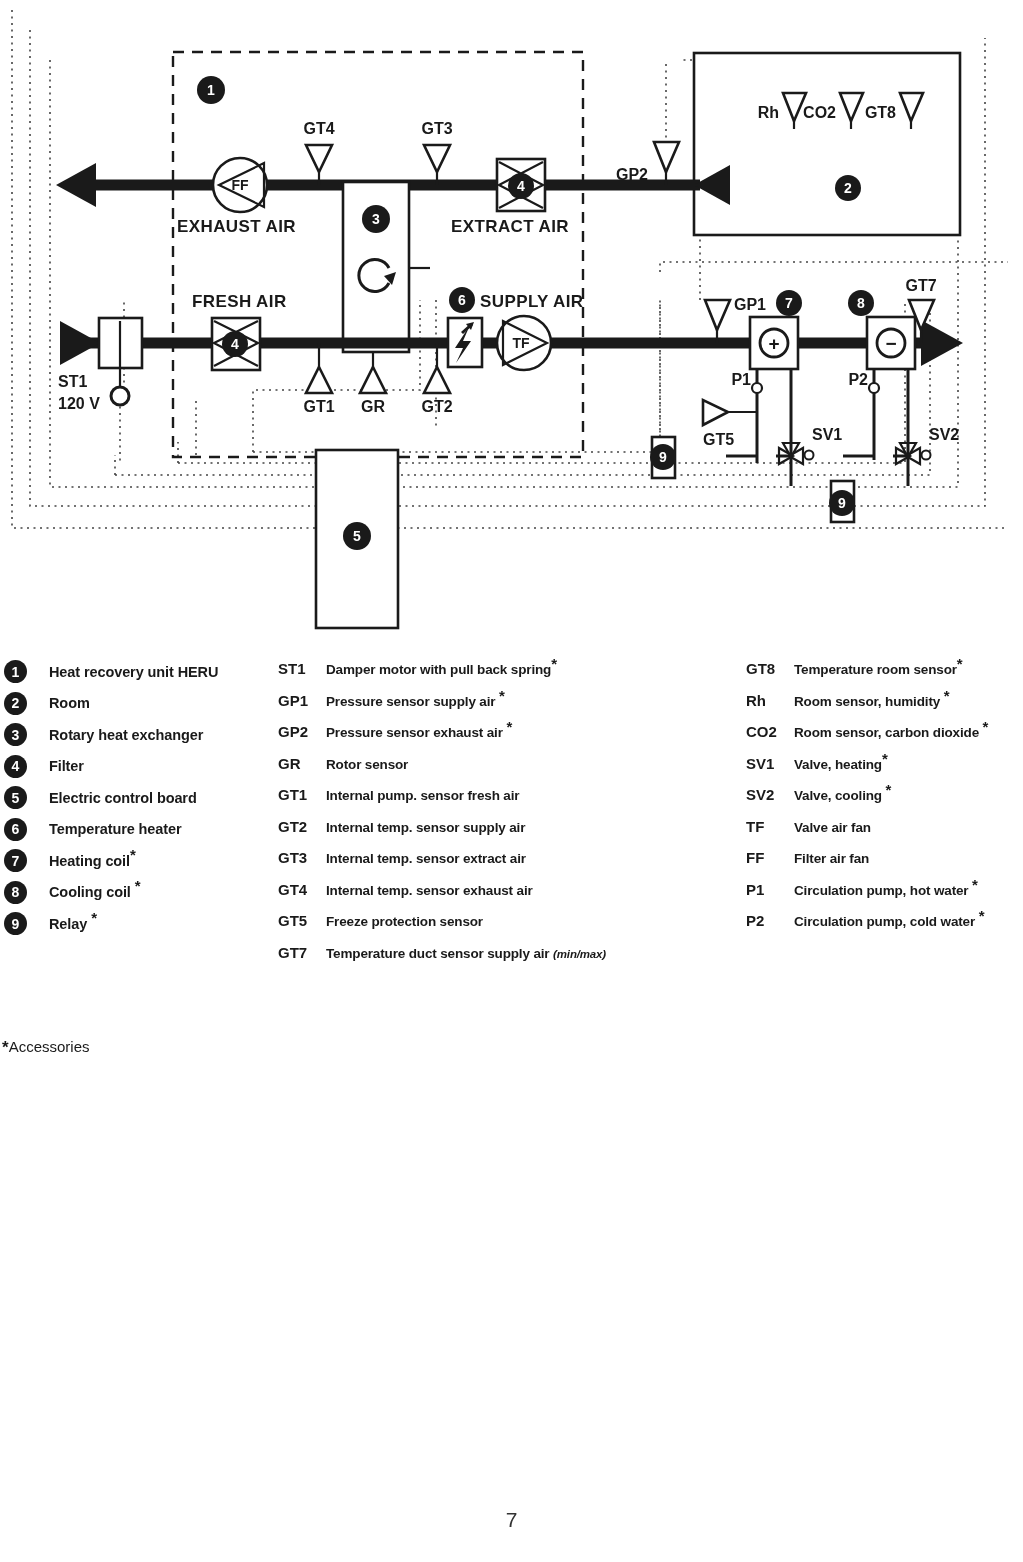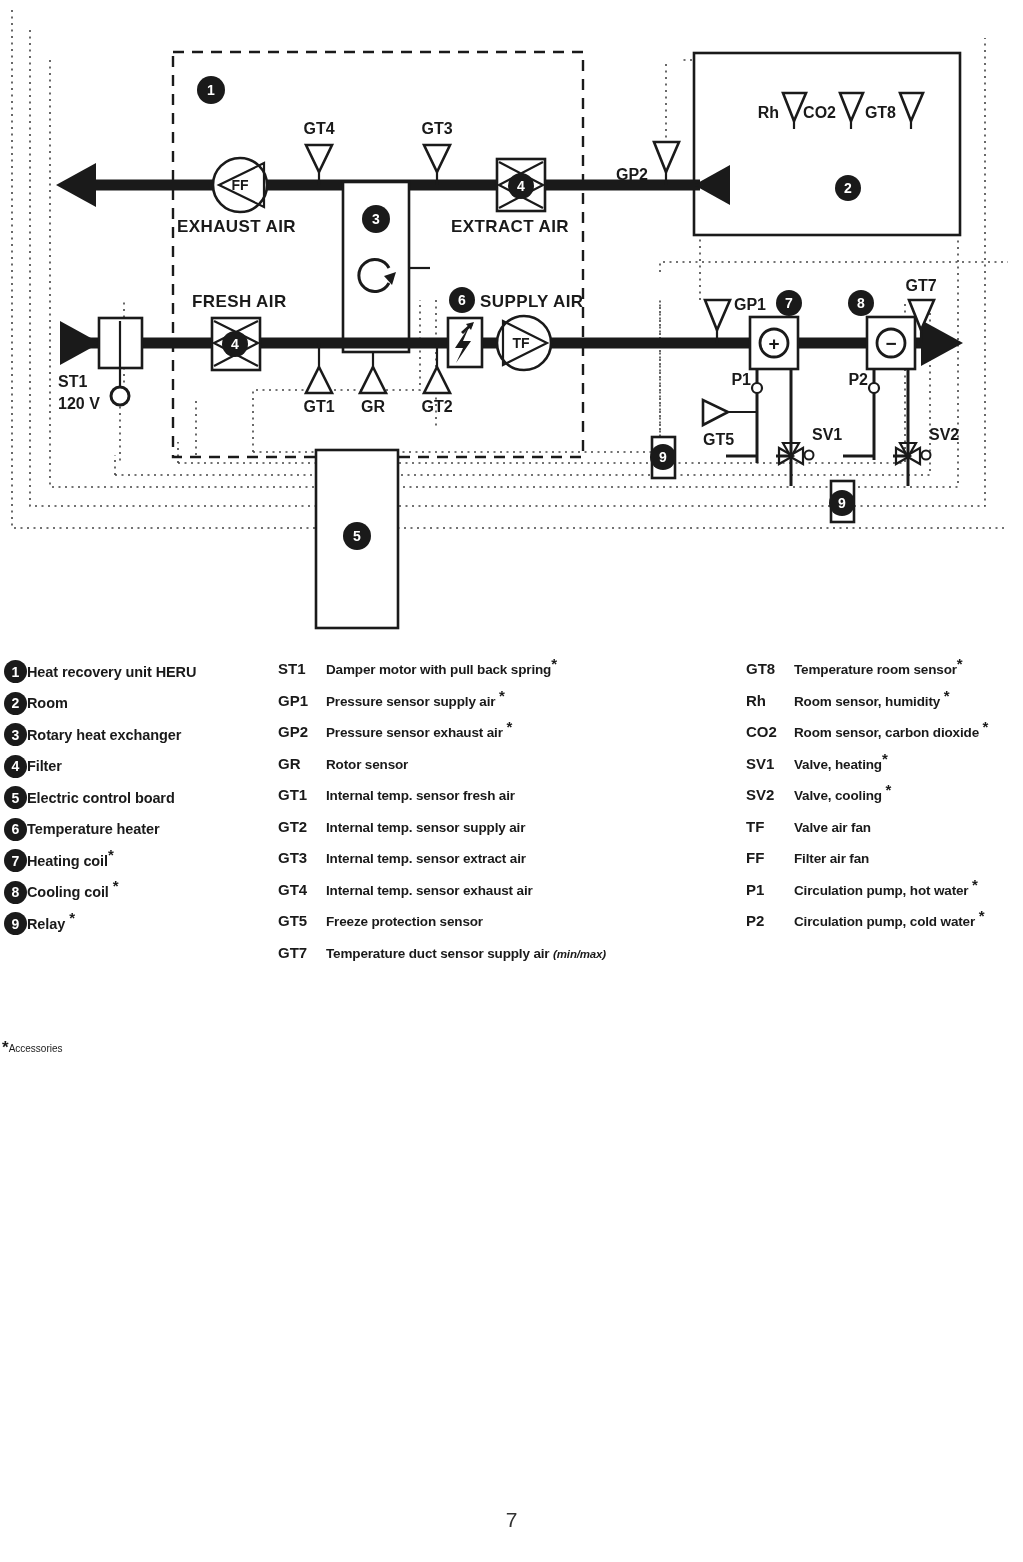--- a/index.html
+++ b/index.html
@@ -10,30 +10,30 @@
   }
   #diagram{position:absolute;left:0;top:0;width:1023px;height:650px;}
   #legend{position:absolute;left:0;top:660px;width:1023px;height:300px;}
   .leg-col{position:absolute;top:0;}
   .leg-row{display:flex;align-items:baseline;margin-bottom:10.5px;height:21px;}
   .bullet{
     width:23px;height:23px;border-radius:50%;background:#1a1a1a;color:#ffffff;
     font-size:14px;font-weight:bold;display:flex;align-items:center;justify-content:center;
     flex:0 0 23px;line-height:1;
   }
-  .leg-text{font-size:14.5px;font-weight:bold;white-space:nowrap;letter-spacing:-.1px;}
+  .leg-text{font-size:14.5px;font-weight:bold;margin-left:22px;white-space:nowrap;letter-spacing:-.1px;}
   .leg-code{font-size:15px;font-weight:bold;width:48px;flex:0 0 48px;white-space:nowrap;}
   .leg-desc{font-size:13.5px;font-weight:bold;white-space:nowrap;letter-spacing:-.15px;}
   .star{font-size:15px;vertical-align:super;line-height:0;}
   .minmax{font-weight:bold;font-size:11.5px;font-style:italic;}
   #accessories{
     position:absolute;left:2px;top:1038px;font-size:14px;white-space:nowrap;
   }
   #accessories .ac-star{font-size:17px;font-weight:bold;vertical-align:-1px;}
-  #accessories .ac-word{font-size:10px;font-weight:normal;}
+  #accessories .ac-word{font-size:15px;font-weight:normal;}
   #pagenum{
     position:absolute;left:0;top:1508px;width:1023px;text-align:center;
     font-size:21px;color:#333;
   }
   svg{display:block;}
   text{font-family:"Liberation Sans","DejaVu Sans",sans-serif;}
 </style>
 </head>
 <body>
 
@@ -352,21 +352,21 @@
       <div class="leg-row">
         <div class="leg-code">GP2</div>
         <div class="leg-desc">Pressure sensor  exhaust air <span class="star">*</span></div>
       </div>
       <div class="leg-row">
         <div class="leg-code">GR</div>
         <div class="leg-desc">Rotor sensor</div>
       </div>
       <div class="leg-row">
         <div class="leg-code">GT1</div>
-        <div class="leg-desc">Internal temp. sensor fresh air</div>
+        <div class="leg-desc">Internal pump. sensor fresh air</div>
       </div>
       <div class="leg-row">
         <div class="leg-code">GT2</div>
         <div class="leg-desc">Internal temp. sensor supply air</div>
       </div>
       <div class="leg-row">
         <div class="leg-code">GT3</div>
         <div class="leg-desc">Internal temp. sensor extract  air</div>
       </div>
       <div class="leg-row">

